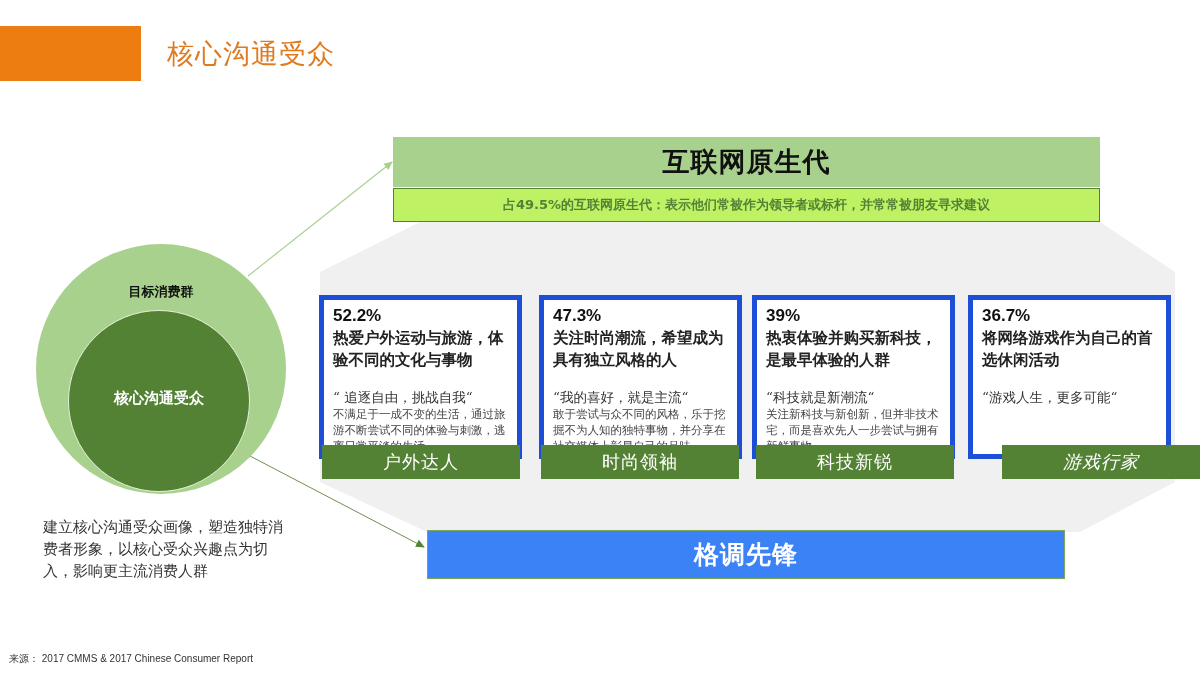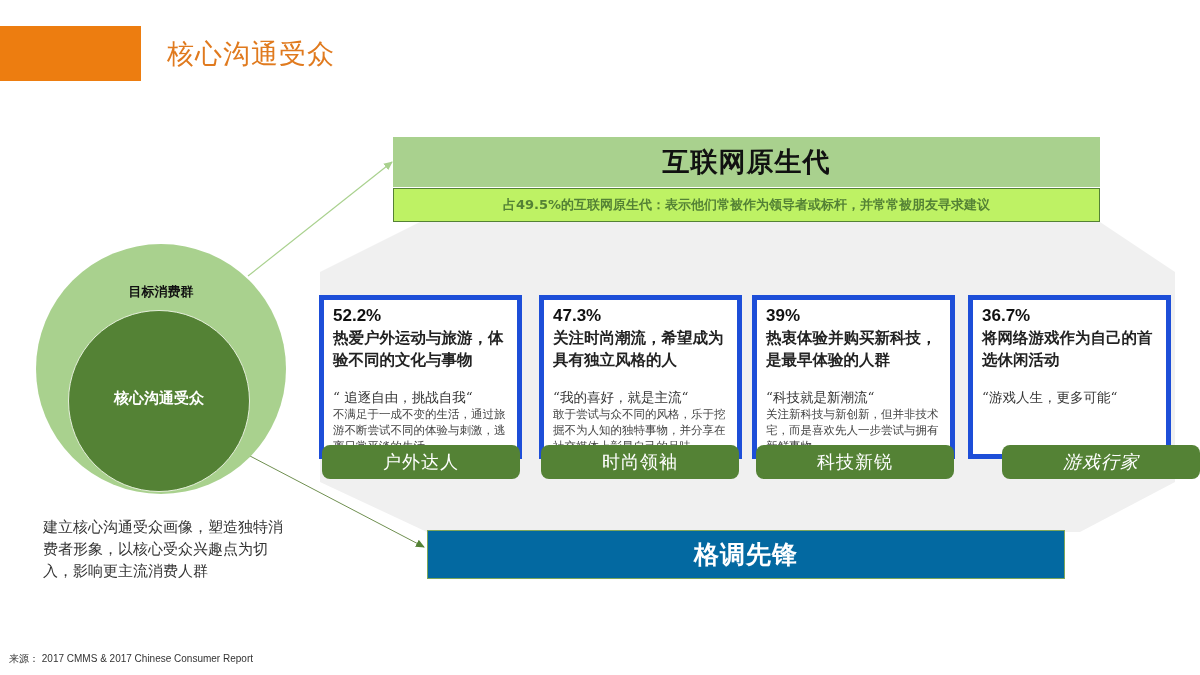--- a/index.html
+++ b/index.html
@@ -13,23 +13,23 @@
 
     .gen-header { position: absolute; left: 393px; top: 137px; width: 707px; height: 50px; background: #a9d18e; display: flex; align-items: center; justify-content: center; font-size: 27px; font-weight: bold; color: #111; letter-spacing: 1px; }
     .gen-sub { position: absolute; left: 393px; top: 188px; width: 707px; height: 34px; background: #bef264; border: 1.5px solid #548235; display: flex; align-items: center; justify-content: center; font-size: 13px; font-weight: bold; color: #548235; }
 
     .card { position: absolute; top: 295px; width: 203px; height: 164px; background: #fff; border: 5px solid #1d4ed8; padding: 6px 8px 4px 9px; }
     .card .pct { font-size: 17px; font-weight: bold; color: #111; font-family: "Liberation Sans", sans-serif; line-height: 20px; }
     .card .headline { font-size: 15.5px; font-weight: bold; color: #222; line-height: 22px; margin-top: 1px; }
     .card .quote { font-size: 13.5px; color: #333; margin-top: 18px; line-height: 17px; font-family: "DejaVu Serif", serif; }
     .card .desc { font-size: 11.5px; color: #444; line-height: 16px; font-family: "DejaVu Serif", serif; }
 
-    .label-btn { position: absolute; top: 445px; width: 198px; height: 34px; background: #548235; color: #fff; display: flex; align-items: center; justify-content: center; font-size: 18px; letter-spacing: 1px; border-radius: 8px; }
+    .label-btn { position: absolute; top: 445px; width: 198px; height: 34px; background: #548235; color: #fff; display: flex; align-items: center; justify-content: center; font-size: 18px; letter-spacing: 1px; }
 
-    .pioneer { position: absolute; left: 427px; top: 530px; width: 638px; height: 49px; background: #0369a1; border: 1px solid #7ea65a; color: #fff; display: flex; align-items: center; justify-content: center; font-size: 25px; font-weight: bold; letter-spacing: 1px; }
+    .pioneer { position: absolute; left: 427px; top: 530px; width: 638px; height: 49px; background: #3b82f6; border: 1px solid #7ea65a; color: #fff; display: flex; align-items: center; justify-content: center; font-size: 25px; font-weight: bold; letter-spacing: 1px; }
 
     .outer-circle { position: absolute; left: 36px; top: 244px; width: 250px; height: 250px; border-radius: 50%; background: #a9d18e; }
     .outer-label { position: absolute; left: 36px; top: 283px; width: 250px; text-align: center; font-size: 13px; font-weight: bold; color: #111; }
     .inner-circle { position: absolute; left: 68px; top: 310px; width: 182px; height: 182px; border-radius: 50%; background: #548235; border: 1px solid #e6efdc; }
     .inner-label { position: absolute; left: 68px; top: 389px; width: 182px; text-align: center; font-size: 15px; font-weight: bold; color: #fff; }
 
     .left-note { position: absolute; left: 43px; top: 508px; width: 250px; font-size: 15px; line-height: 22px; color: #333; font-family: "DejaVu Serif", serif; margin-top: 8px; }
 
     .source { position: absolute; left: 9px; top: 652px; font-size: 10px; color: #333; font-family: "Liberation Sans", sans-serif; }
   </style>

